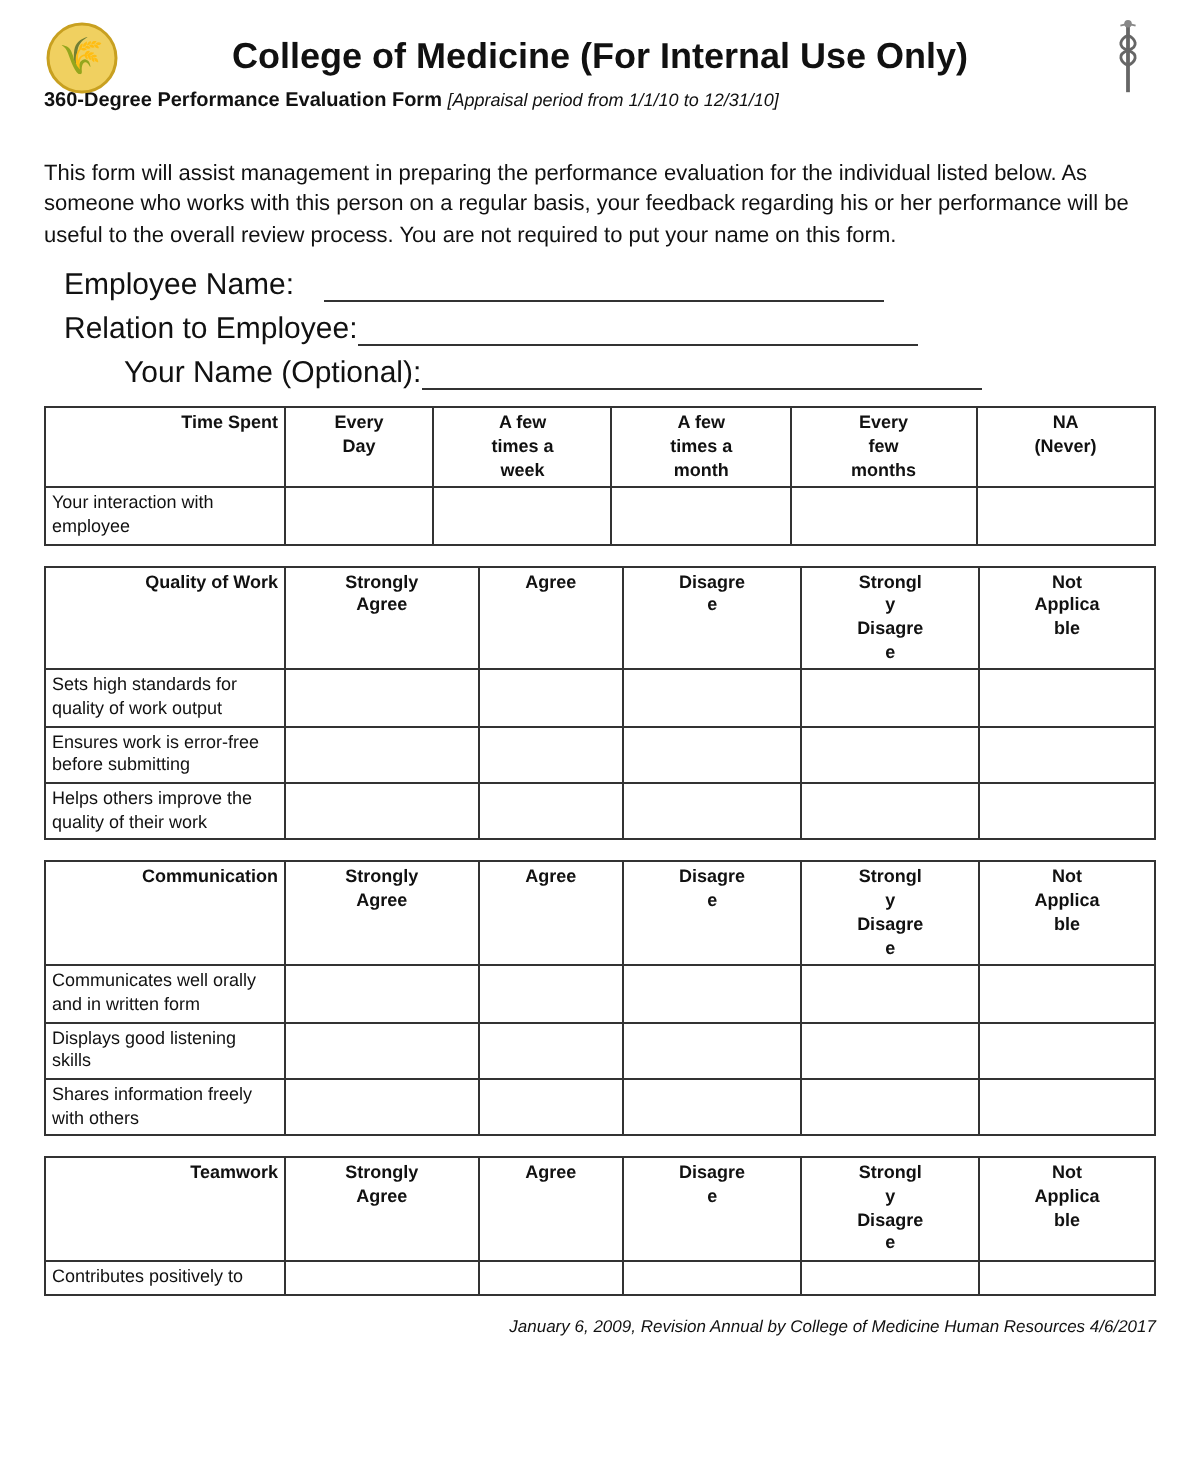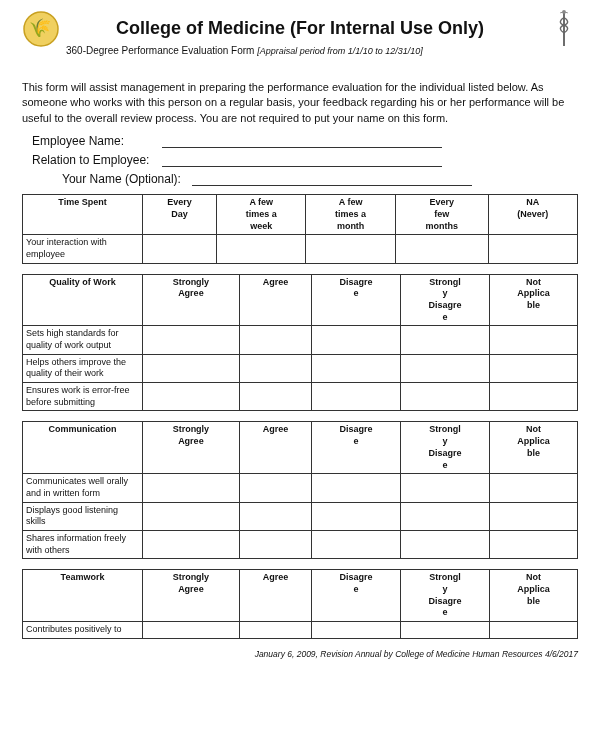--- a/index.html
+++ b/index.html
@@ -33,33 +33,33 @@
     }
     .header-title {
       font-size: 18px;
       font-weight: bold;
       text-align: center;
     }
     .form-title {
       font-size: 10px;
       margin-bottom: 4px;
     }
-    .form-title span.bold { font-weight: normal; margin-left: 44px; }
+    .form-title span.bold { font-weight: bold; }
     .form-title span.italic-small { font-style: italic; font-size: 9px; }
     .description {
       font-size: 11px;
       line-height: 1.4;
       margin-bottom: 8px;
       margin-top: 24px;
     }
     .field-row {
       display: flex;
       align-items: flex-end;
       margin-bottom: 5px;
-      font-size: 12px;
+      font-size: 15px;
       padding-left: 10px;
     }
     .field-label {
       min-width: 130px;
       font-weight: normal;
     }
     .field-line {
       flex: 1;
       border-bottom: 1px solid #333;
       height: 14px;
@@ -77,21 +77,21 @@
       text-align: center;
       vertical-align: top;
       line-height: 1.3;
     }
     table td.row-label {
       text-align: left;
       font-weight: normal;
       width: 120px;
     }
     table th.row-header {
-      text-align: center;
+      text-align: right;
       font-weight: bold;
       width: 120px;
     }
     .section-gap { margin-bottom: 8px; margin-left: 30px; }
     .footer-text {
       font-size: 8.5px;
       text-align: right;
       margin-top: 4px;
       font-style: italic;
     }
@@ -175,29 +175,29 @@
   <tbody>
     <tr>
       <td class="row-label">Sets high standards for quality of work output</td>
       <td></td>
       <td></td>
       <td></td>
       <td></td>
       <td></td>
     </tr>
     <tr>
+      <td class="row-label">Ensures work is error-free before submitting</td>
+      <td></td>
+      <td></td>
+      <td></td>
+      <td></td>
+      <td></td>
+    </tr>
+    <tr>
       <td class="row-label">Helps others improve the quality of their work</td>
-      <td></td>
-      <td></td>
-      <td></td>
-      <td></td>
-      <td></td>
-    </tr>
-    <tr>
-      <td class="row-label">Ensures work is error-free before submitting</td>
       <td></td>
       <td></td>
       <td></td>
       <td></td>
       <td></td>
     </tr>
   </tbody>
 </table>
 
 <table>

